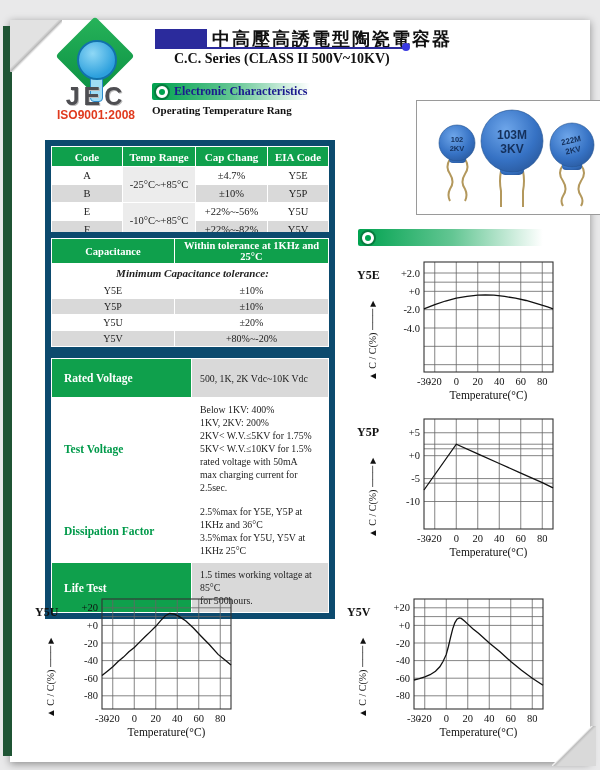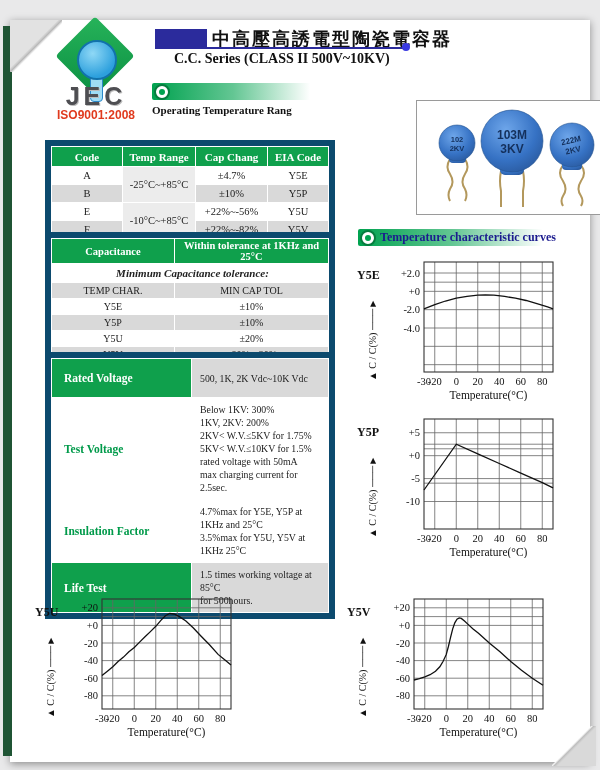--- a/index.html
+++ b/index.html
@@ -100,20 +100,21 @@
   </div>
 
   <div class="abs hdr-rect"></div>
   <div class="abs hdr-cn">中高壓高誘電型陶瓷電容器</div>
   <div class="abs hdr-line"></div>
   <div class="abs hdr-dot"></div>
   <div class="abs hdr-en">C.C. Series (CLASS II  500V~10KV)</div>
 
   <div class="band" style="left:152px;top:83px;width:180px;">
     <span class="bullseye"></span>
+    <span class="band-text">Electronic Characteristics</span>
   </div>
   <div class="abs operating">Operating Temperature Rang</div>
 
   <table class="abs t1">
     <tbody>
         <tr>
       <th class="c1">Code</th>
       <th class="c2">Temp Range</th>
       <th class="c3">Cap Chang</th>
       <th class="c4">EIA Code</th>
@@ -145,24 +146,20 @@
 
   <table class="abs t2">
     <tbody>
         <tr>
       <th class="w1">Capacitance</th>
       <th>Within tolerance at 1KHz and 25°C</th>
     </tr>
     <tr class="subtitle">
       <td colspan="2">Minimum Capacitance tolerance:</td>
     </tr>
-    <tr class="stripe">
-      <td>TEMP CHAR.</td>
-      <td>MIN CAP TOL</td>
-    </tr>
     <tr>
       <td>Y5E</td>
       <td>±10%</td>
     </tr>
     <tr class="stripe">
       <td>Y5P</td>
       <td>±10%</td>
     </tr>
     <tr>
       <td>Y5U</td>
@@ -179,33 +176,33 @@
     <tbody>
         <tr class="g vg h1">
       <td class="lab">Rated Voltage</td>
       <td class="val">
             <div>500, 1K, 2K Vdc~10K Vdc</div>
           </td>
     </tr>
     <tr class="w vw">
       <td class="lab">Test Voltage</td>
       <td class="val">
-        <div>Below 1KV: 300%</div>
+        <div>Below 1KV: 400%</div>
         <div>1KV, 2KV: 200%</div>
         <div>2KV&lt; W.V.≤5KV for 1.75%</div>
         <div>5KV&lt; W.V.≤10KV for 1.5%</div>
         <div>rated voltage with 50mA</div>
         <div>max charging current for</div>
         <div>2.5sec.</div>
       </td>
     </tr>
     <tr class="w vw h4">
-      <td class="lab">Insulation Factor</td>
+      <td class="lab">Dissipation Factor</td>
       <td class="val">
-        <div>4.7%max for Y5E, Y5P at 1KHz and 25°C</div>
+        <div>2.5%max for Y5E, Y5P at 1KHz and 36°C</div>
         <div>3.5%max for Y5U, Y5V at 1KHz 25°C</div>
       </td>
     </tr>
     <tr class="g vg h5">
       <td class="lab">Life Test</td>
       <td class="val">
         <div>1.5 times working voltage at 85°C</div>
         <div>for 500hours.</div>
       </td>
     </tr>
@@ -245,21 +242,20 @@
       <circle cx="155" cy="44" r="22" fill="url(#capg)" stroke="#24538f" stroke-width="0.6"></circle>
       <g transform="rotate(-12 155 44)">
         <text x="155" y="42" font-size="8" text-anchor="middle">222M</text>
         <text x="155" y="52" font-size="8" text-anchor="middle">2KV</text>
       </g>
     </svg>
   </div>
 
   <div class="band" style="left:358px;top:229px;width:210px;">
     <span class="bullseye"></span>
-    <span class="band-text">Temperature characteristic curves</span>
   </div>
 
   <div class="chart" style="left:360px;top:256px;">
     <div class="chart-left">
       <div class="chart-title">Y5E</div>
       <div class="chart-ylabel">▲ C / C(%) ───►</div>
     </div>
     <svg class="chart-svg" width="175" height="145" viewBox="0 0 175 145">
         <line x1="48.75" y1="6" x2="48.75" y2="116" stroke="#666" stroke-width="0.8"></line>
         <line x1="70.25" y1="6" x2="70.25" y2="116" stroke="#666" stroke-width="0.8"></line>

